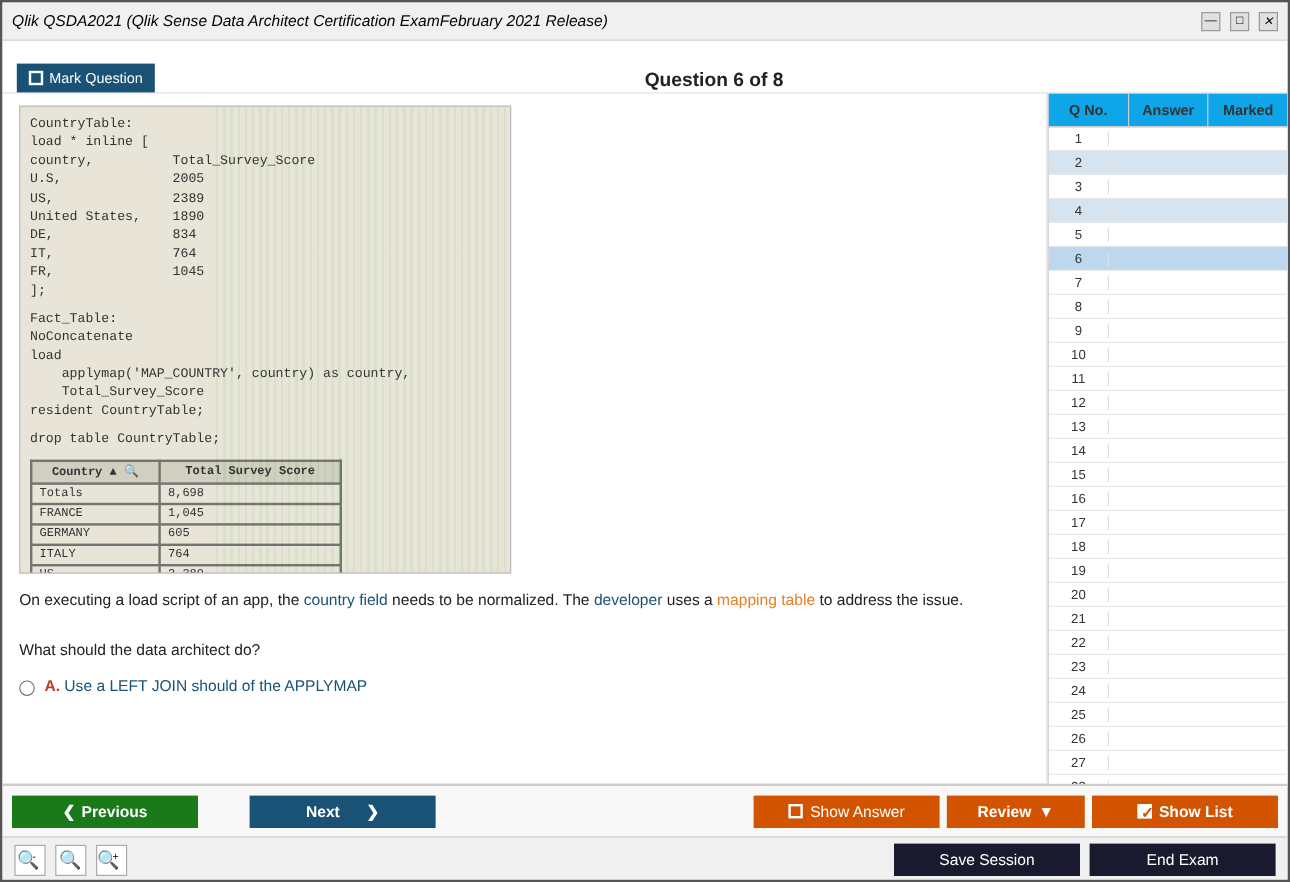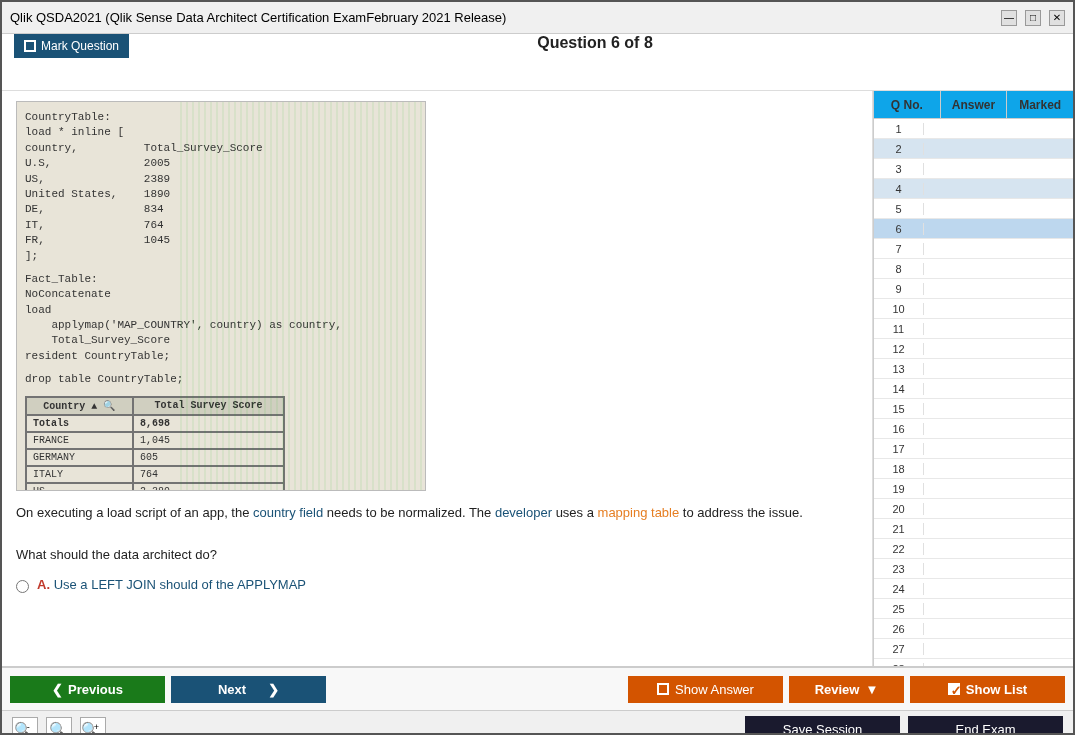--- a/index.html
+++ b/index.html
@@ -8,37 +8,38 @@
     
     #titlebar {
       background: #f0f0f0;
       height: 32px;
       display: flex;
       align-items: center;
       justify-content: space-between;
       padding: 0 8px;
       border-bottom: 1px solid #ccc;
       user-select: none;
+      font-style: italic;
     }
     #titlebar-controls { display: flex; gap: 8px; }
     .title-btn {
       width: 16px; height: 16px;
       border: 1px solid #999;
       background: #e0e0e0;
       cursor: pointer;
       display: flex; align-items: center; justify-content: center;
       font-size: 10px;
     }
 
     
     #toolbar {
       background: #fff;
-      height: 57px;
-      display: flex;
-      align-items: flex-start;
+      height: 44px;
+      display: flex;
+      align-items: flex-end;
       padding: 0 12px;
       border-bottom: 1px solid #ddd;
     }
     #mark-question-btn {
       background: #1a5276;
       color: #fff;
       border: none;
       padding: 5px 10px;
       cursor: pointer;
       font-size: 12px;
@@ -92,21 +93,21 @@
       border-collapse: collapse;
       width: 260px;
       margin-top: 6px;
       font-size: 10px;
     }
     .fake-table td, .fake-table th {
       border: 2px solid #737373;
       padding: 2px 6px;
     }
     .fake-table th { background: #d0cfc0; font-weight: bold; }
-    .fake-table .total-row { font-weight: bold; }
+    .fake-table .total-row { font-weight: normal; }
 
     
     #green-overlay {
       position: absolute;
       top: 0; right: 0;
       width: 60%;
       height: 100%;
       background: repeating-linear-gradient(
         90deg,
         rgba(0,180,0,0.07) 0px,
@@ -219,20 +220,21 @@
       border: none;
       padding: 6px 18px;
       font-size: 13px;
       font-weight: bold;
       cursor: pointer;
       display: flex;
       align-items: center;
       gap: 22px;
       width: 155px;
       justify-content: center;
+      margin-left: 37px;
     }
     .spacer { flex: 1; }
     .show-answer-btn {
       background: #d35400;
       color: #fff;
       border: none;
       padding: 6px 14px;
       font-size: 13px;
       font-weight: normal;
       cursor: pointer;

